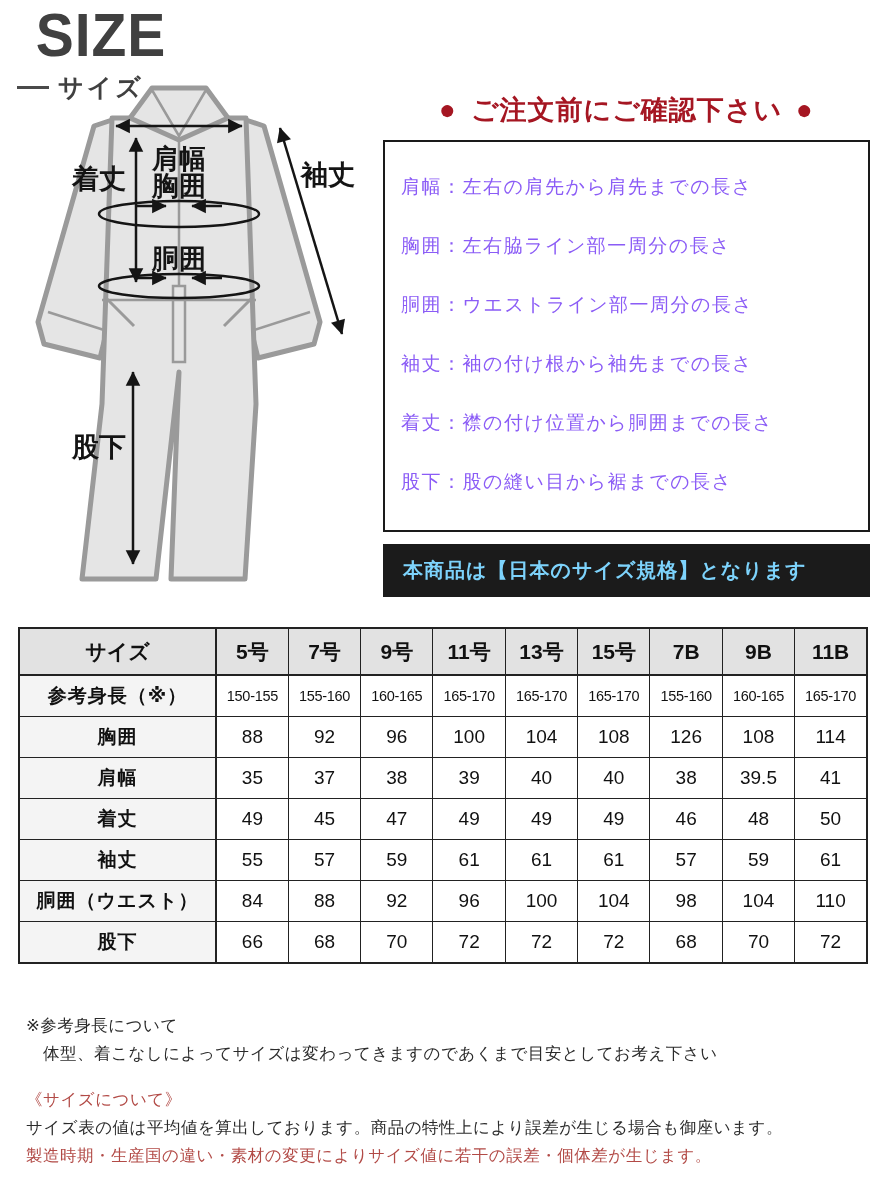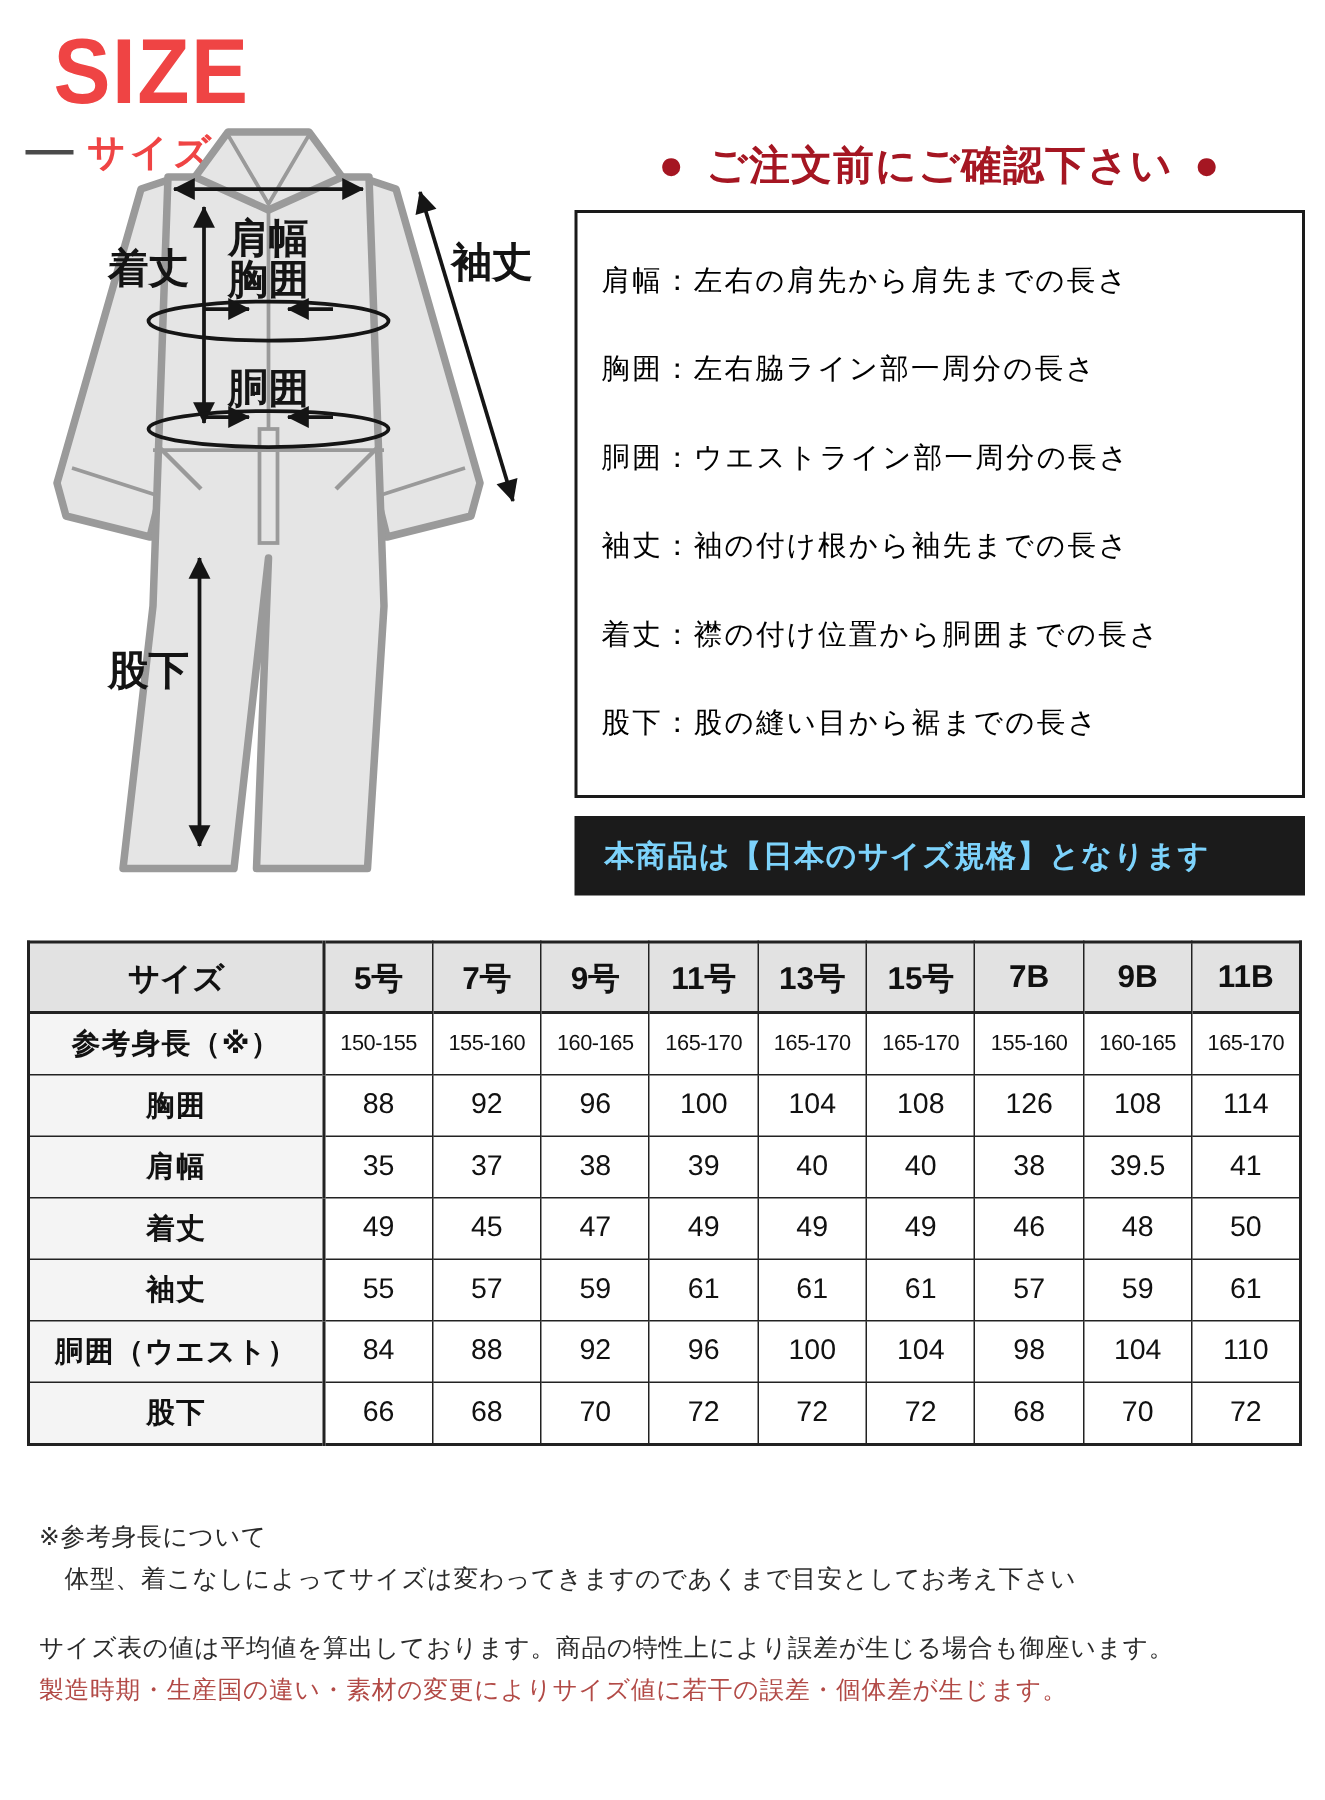--- a/index.html
+++ b/index.html
@@ -1,36 +1,36 @@
 <!DOCTYPE html>
 <html><head>
 <meta charset="utf-8">
 <style>
   html,body { margin:0; padding:0; background:#fff; }
   .page { position:relative; width:883px; height:1200px; background:#fff; overflow:hidden;
           font-family:"Liberation Sans","DejaVu Sans",sans-serif; }
 
   
-  .size-header { position:absolute; left:16px; top:18px; width:170px; text-align:center; color:#ef4444; }
+  .size-header { position:absolute; left:16px; top:4px; width:170px; text-align:center; color:#404040; }
   .size-en { font-size:57px; font-weight:800; line-height:1; letter-spacing:1px; transform:scaleY(1.08); transform-origin:top; }
   .size-ja-row { display:flex; align-items:center; justify-content:center; gap:9px; margin-top:10px; }
   .size-ja { font-size:25px; font-weight:700; letter-spacing:3px; }
   .dash { width:32px; height:3px; background:#4a4a4a; }
 
   
   .diagram { position:absolute; left:8px; top:74px; }
   .diag-label { font-family:"Liberation Sans","DejaVu Sans",sans-serif; font-size:27px; font-weight:700; fill:#141414; }
 
   
   .confirm { position:absolute; left:383px; top:92px; width:487px; }
   .confirm-title { display:flex; align-items:center; justify-content:center; gap:14px;
                    color:#a51622; font-size:27px; font-weight:800; letter-spacing:1px; }
   .dot { font-size:28px; line-height:1; }
   .def-box { border:2px solid #1a1a1a; margin-top:12px; padding:32px 16px 2px 16px; background:#fff; }
-  .def-row { margin:0 0 33px 0; font-size:19px; color:#000000; letter-spacing:1.5px; }
+  .def-row { margin:0 0 33px 0; font-size:19px; color:#8b5cf6; letter-spacing:1.5px; }
   .banner { margin-top:12px; background:#1b1b1b; color:#7dd3fc; font-size:20px; font-weight:700;
             padding:13px 0 13px 20px; letter-spacing:1px; }
 
   
   .size-table { position:absolute; left:18px; top:627px; width:850px; border-collapse:collapse;
                 table-layout:fixed; text-align:center; color:#111; border:2px solid #222; }
   .size-table th, .size-table td { border:1px solid #222; padding:0; }
   .size-table thead th { background:#e2e2e2; font-size:21px; font-weight:700; height:45px; border-bottom:2px solid #222; }
   .size-table th:first-child { border-right:2px solid #222; }
   .size-table tbody th.rowlabel { background:#f4f4f4; font-weight:700; font-size:19px; height:40px; letter-spacing:1px; }
@@ -227,18 +227,19 @@
         </tr>
       </tbody>
   </table>
 
   <div class="notes">
       <div class="note-group">
         <p class="note-line">※参考身長について</p>
         <p class="note-line">　体型、着こなしによってサイズは変わってきますのであくまで目安としてお考え下さい</p>
       </div>
       <div class="note-group">
+        <p class="note-line red">《サイズについて》</p>
         <p class="note-line">サイズ表の値は平均値を算出しております。商品の特性上により誤差が生じる場合も御座います。</p>
         <p class="note-line red">製造時期・生産国の違い・素材の変更によりサイズ値に若干の誤差・個体差が生じます。</p>
       </div>
     </div>
 
 </div>
 
 </body></html>

